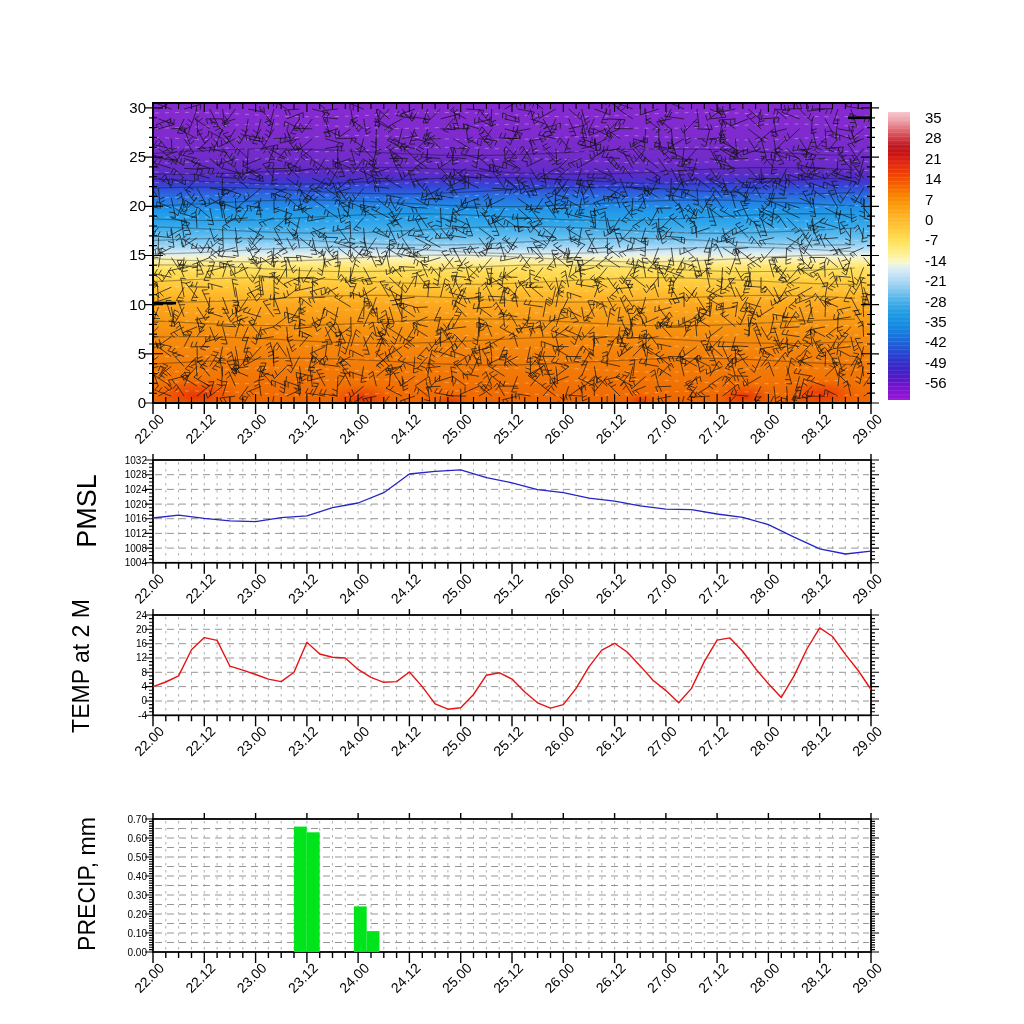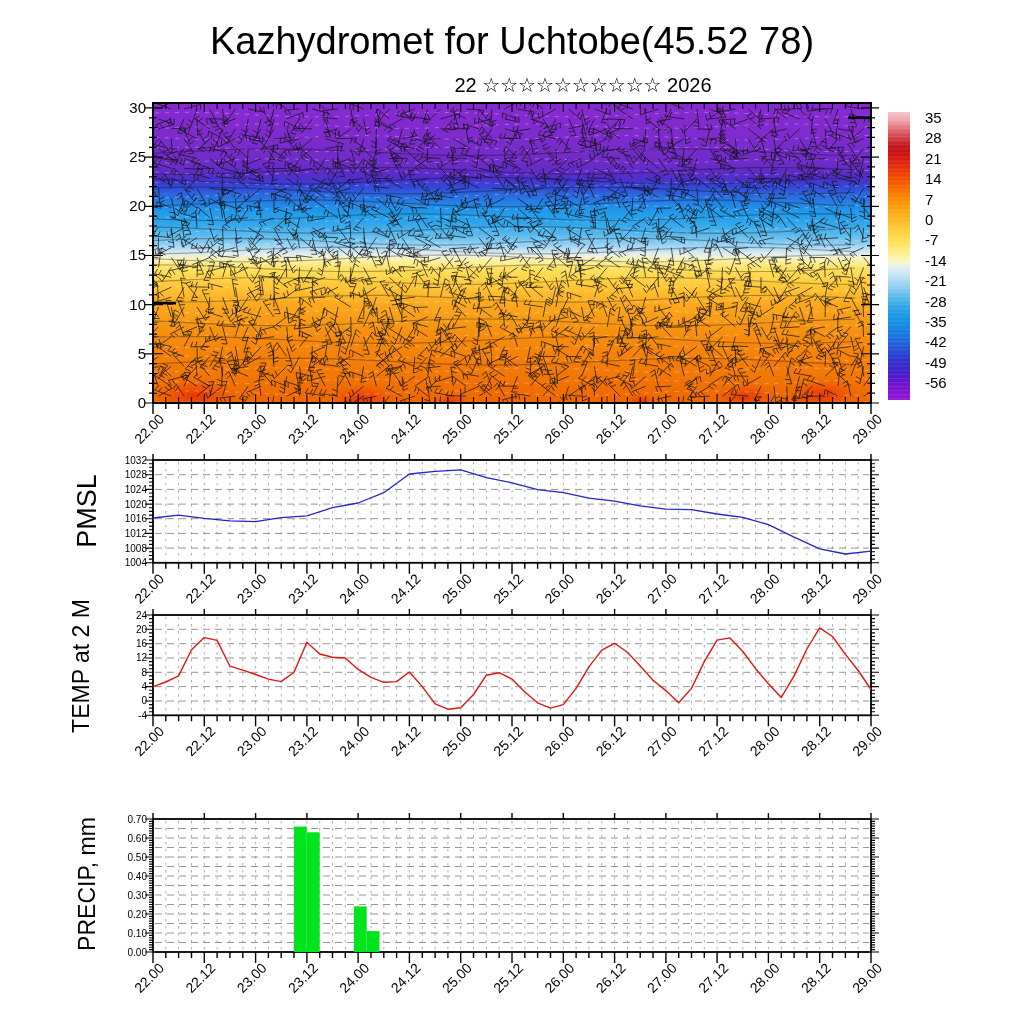--- a/index.html
+++ b/index.html
@@ -239,18 +239,16 @@
       <text x="0" y="0" class="t14" text-anchor="end" transform="translate(677.8571428571429,969) rotate(-45)">27.00</text>
       <text x="0" y="0" class="t14" text-anchor="end" transform="translate(729.1428571428571,969) rotate(-45)">27.12</text>
       <text x="0" y="0" class="t14" text-anchor="end" transform="translate(780.4285714285714,969) rotate(-45)">28.00</text>
       <text x="0" y="0" class="t14" text-anchor="end" transform="translate(831.7142857142858,969) rotate(-45)">28.12</text>
       <text x="0" y="0" class="t14" text-anchor="end" transform="translate(883,969) rotate(-45)">29.00</text>
       <rect x="294.0" y="826.6" width="12.8" height="125.4" fill="#00e41c"></rect>
       <rect x="306.9" y="832.3" width="12.8" height="119.7" fill="#00e41c"></rect>
       <rect x="353.9" y="906.4" width="12.8" height="45.6" fill="#00e41c"></rect>
       <rect x="366.7" y="931.1" width="12.8" height="20.9" fill="#00e41c"></rect>
     </svg>
-  <div class="title">Kazhydromet for Uchtobe(45.52 78)</div>
-  <div class="subtitle">22 ☆☆☆☆☆☆☆☆☆☆ 2026</div>
   <div class="vlabel" id="lab-pmsl">PMSL</div>
   <div class="vlabel" id="lab-temp">TEMP at 2 M</div>
   <div class="vlabel" id="lab-precip">PRECIP, mm</div>
 </div>
 
 </body></html>

